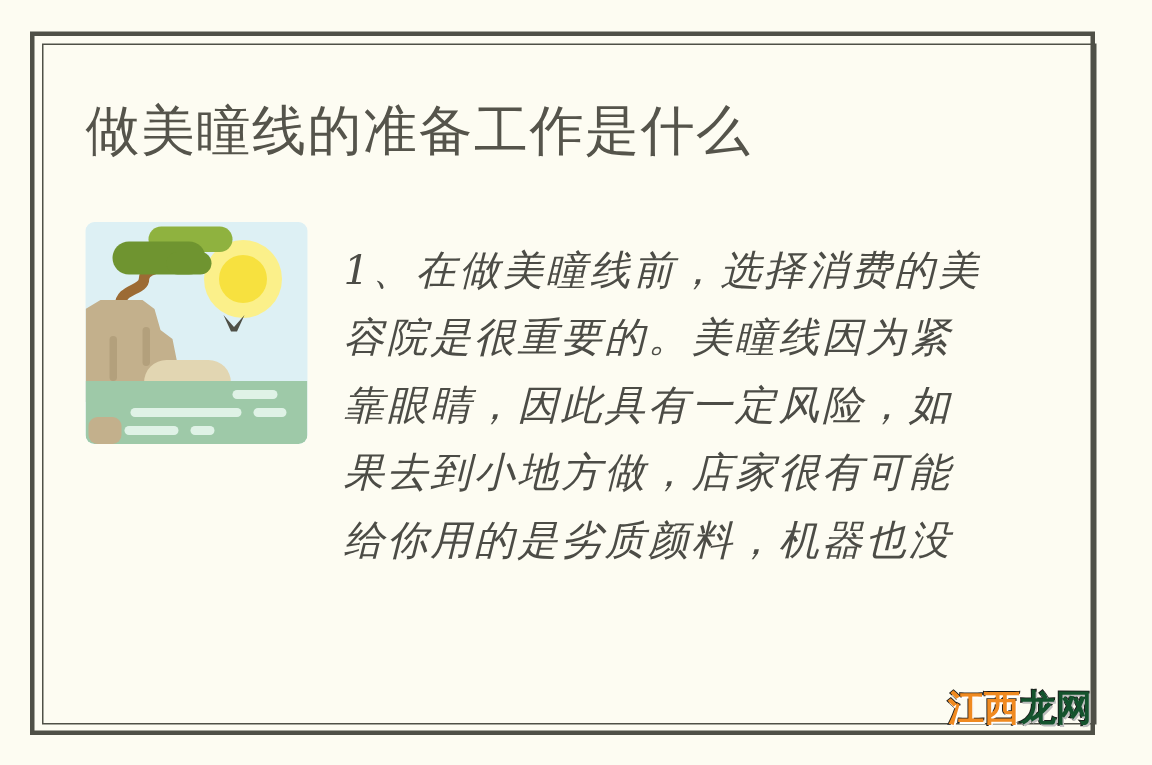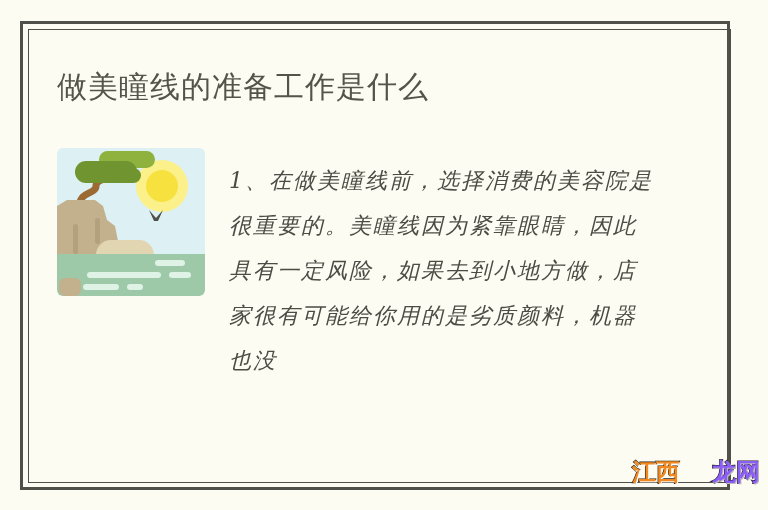--- a/index.html
+++ b/index.html
@@ -37,21 +37,21 @@
     height: 454px;
     border: 1px solid #4f5047;
     box-sizing: border-box;
   }
   
   .title {
     position: absolute;
     left: 57px;
     top: 67px;
     font-family: "Liberation Sans", "DejaVu Sans", sans-serif;
-    font-size: 30px;
+    font-size: 36px;
     line-height: 40px;
     color: #55544b;
     letter-spacing: 1px;
     white-space: nowrap;
   }
   
   .article {
     position: absolute;
     left: 57px;
     top: 148px;
@@ -67,21 +67,21 @@
     overflow: hidden;
     background: #e3f3f6;
   }
   .thumb svg { display: block; width: 148px; height: 148px; }
   .body-text {
     position: absolute;
     left: 172px;
     top: 10px;
     width: 430px;
     font-family: "DejaVu Serif", "Liberation Serif", serif;
-    font-size: 22px;
+    font-size: 27px;
     line-height: 45px;
     color: #4c4c46;
     letter-spacing: 2px;
     font-style: italic;
   }
   
   .watermark {
     position: absolute;
     left: 632px;
     top: 458px;
@@ -93,25 +93,24 @@
     line-height: 28px;
   }
   .wm-a {
     color: #f08a20;
     -webkit-text-stroke: 1.2px #1a1a1a;
     paint-order: stroke fill;
     text-shadow: 1px 1px 0 #ffffff;
     text-align: right;
   }
   .wm-b {
-    color: #8b5cf6;
+    color: #14532d;
     -webkit-text-stroke: 1.2px #1a1a1a;
     paint-order: stroke fill;
     text-shadow: 1px 1px 0 #bdbdbd;
-    margin-left: 32px;
   }
 </style>
 </head>
 <body>
 
 <div id="page">
 
   <div class="frame-outer"></div>
   <div class="frame-inner"></div>
 

